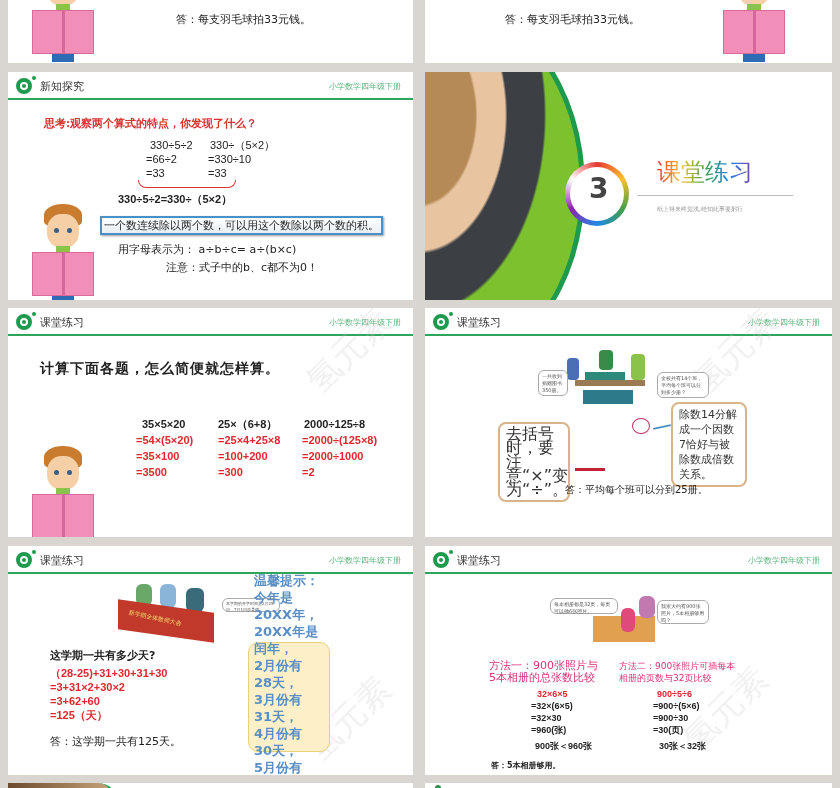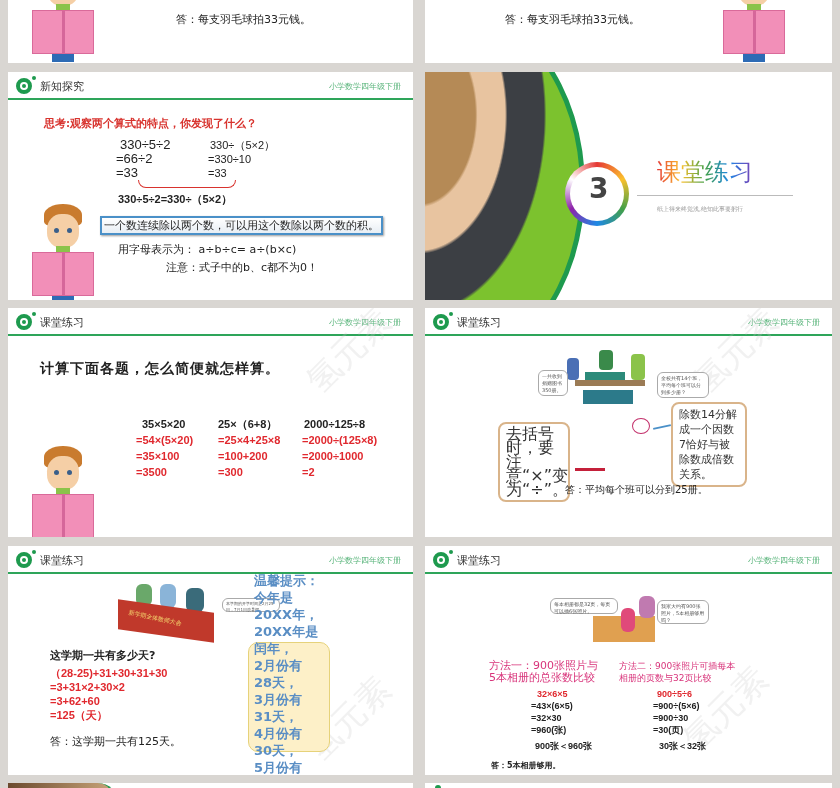--- a/index.html
+++ b/index.html
@@ -51,21 +51,21 @@
 </div>
 
 <div class="slide" style="left:8px;top:72px;width:405px;height:228px">
   <div class="hdr">
     <div class="logo"></div>
       <div class="logo-dot"></div>
     <div class="ttl">新知探究</div>
     <div class="sub">小学数学四年级下册</div>
   </div>
   <div class="abs" style="left:36px;top:44px;font-size:11px;color:#d8332e;font-family:'DejaVu Serif',serif;font-weight:bold">思考:观察两个算式的特点，你发现了什么？</div>
-  <div class="abs mono black" style="left:108px;top:66px;font-size:13px;line-height:14px">
+  <div class="abs mono black" style="left:138px;top:66px;font-size:11px;line-height:14px">
     <div style="padding-left:4px">330÷5÷2</div>
     <div>=66÷2</div>
     <div>=33</div>
   </div>
   <div class="abs mono black" style="left:200px;top:66px;font-size:11px;line-height:14px">
     <div style="padding-left:2px">330÷（5×2）</div>
     <div>=330÷10</div>
     <div>=33</div>
   </div>
   <div class="abs" style="left:130px;top:108px;width:98px;height:8px;border:1px solid #d8332e;border-top:none;border-radius:0 0 8px 8px"></div>
@@ -209,21 +209,21 @@
     <div style="position:absolute;left:0;top:20px;width:62px;height:26px;background:#e0a050"></div>
     <div style="position:absolute;left:46px;top:0;width:16px;height:22px;background:#c07ab0;border-radius:6px"></div>
     <div style="position:absolute;left:28px;top:12px;width:14px;height:24px;background:#e04a7a;border-radius:6px"></div>
   </div>
   <div class="bubble" style="left:125px;top:52px;width:68px;height:16px;white-space:normal">每本相册都是32页，每页可以插6张照片。</div>
   <div class="bubble" style="left:232px;top:54px;width:52px;height:24px;white-space:normal">我家大约有900张照片，5本相册够用吗？</div>
   <div class="abs" style="left:64px;top:114px;width:112px;white-space:normal;font-size:11px;color:#d8337a;text-align:left;line-height:12px">方法一：900张照片与5本相册的总张数比较</div>
   <div class="abs" style="left:194px;top:114px;width:120px;white-space:normal;font-size:9px;color:#d8337a;text-align:left;line-height:12px">方法二：900张照片可插每本相册的页数与32页比较</div>
   <div class="abs mono" style="left:106px;top:142px;font-size:9px;line-height:12px">
     <div class="red" style="padding-left:6px">32×6×5</div>
-    <div class="bold black">=43×(6×5)</div>
+    <div class="bold black">=32×(6×5)</div>
     <div class="bold black">=32×30</div>
     <div class="bold black">=960(张)</div>
   </div>
   <div class="abs mono bold black" style="left:110px;top:194px;font-size:9px">900张＜960张</div>
   <div class="abs mono" style="left:228px;top:142px;font-size:9px;line-height:12px">
     <div class="red" style="padding-left:4px">900÷5÷6</div>
     <div class="bold black">=900÷(5×6)</div>
     <div class="bold black">=900÷30</div>
     <div class="bold black">=30(页)</div>
   </div>

